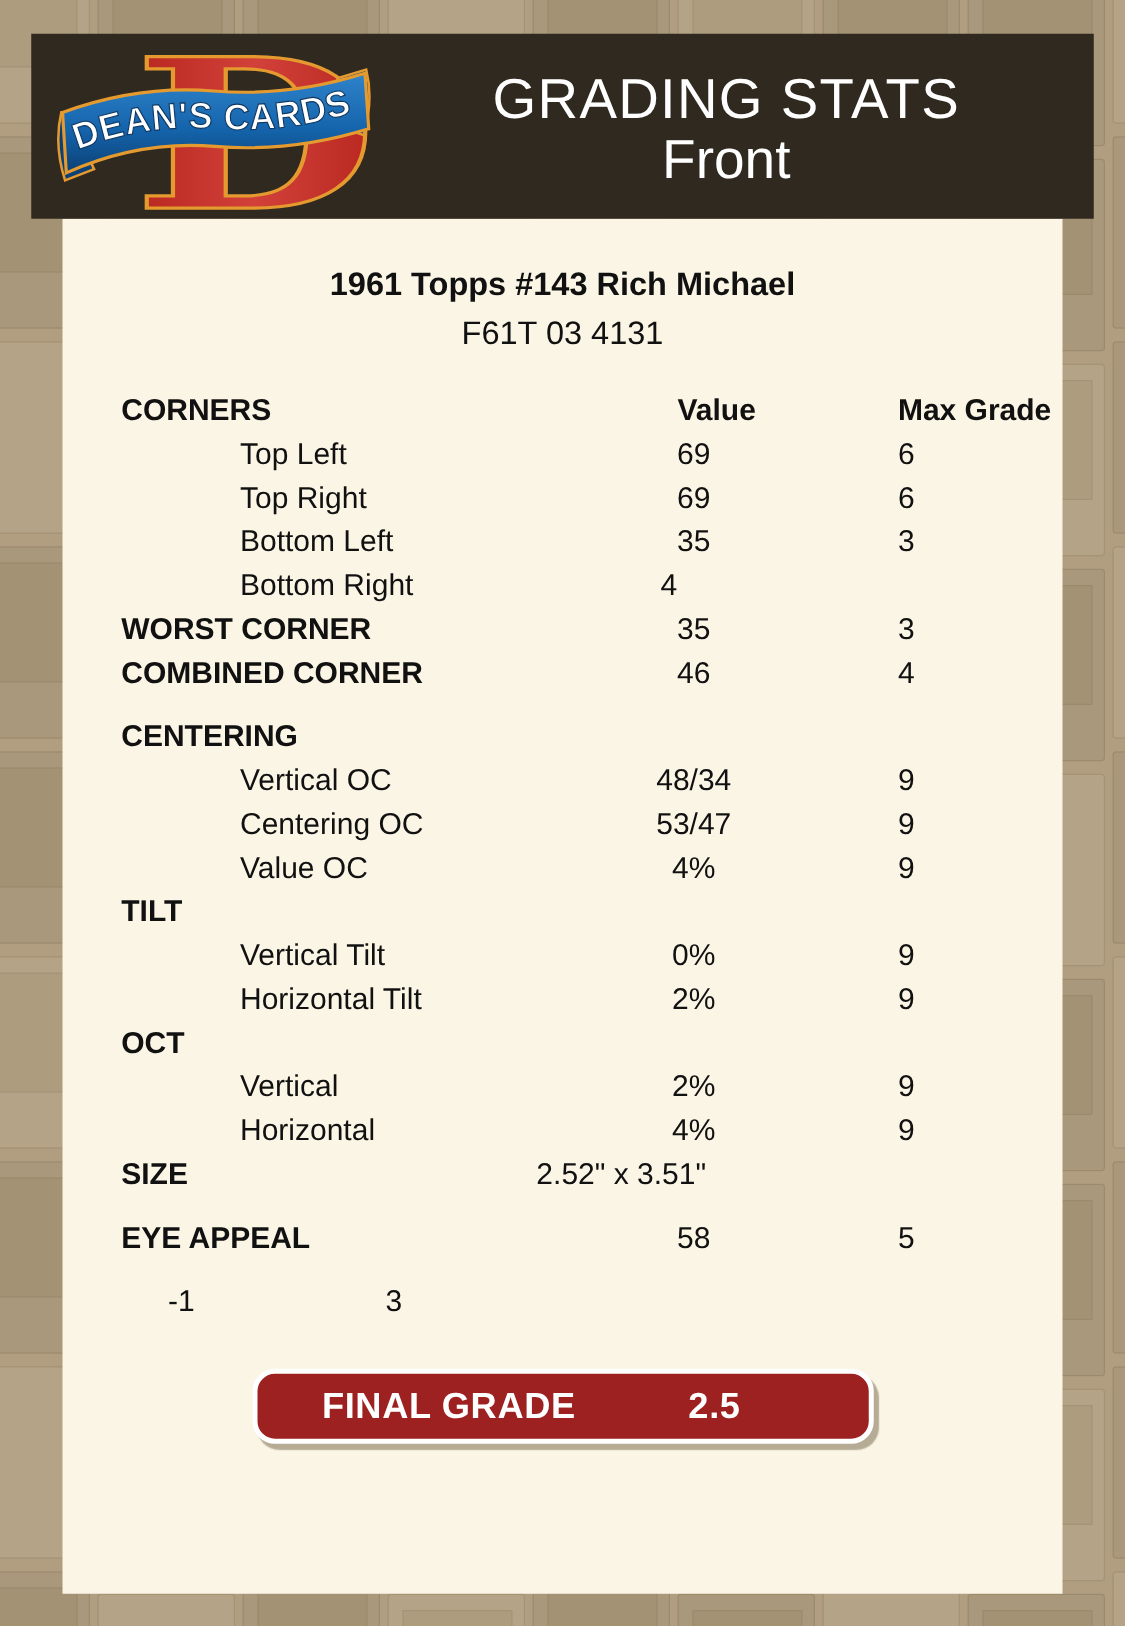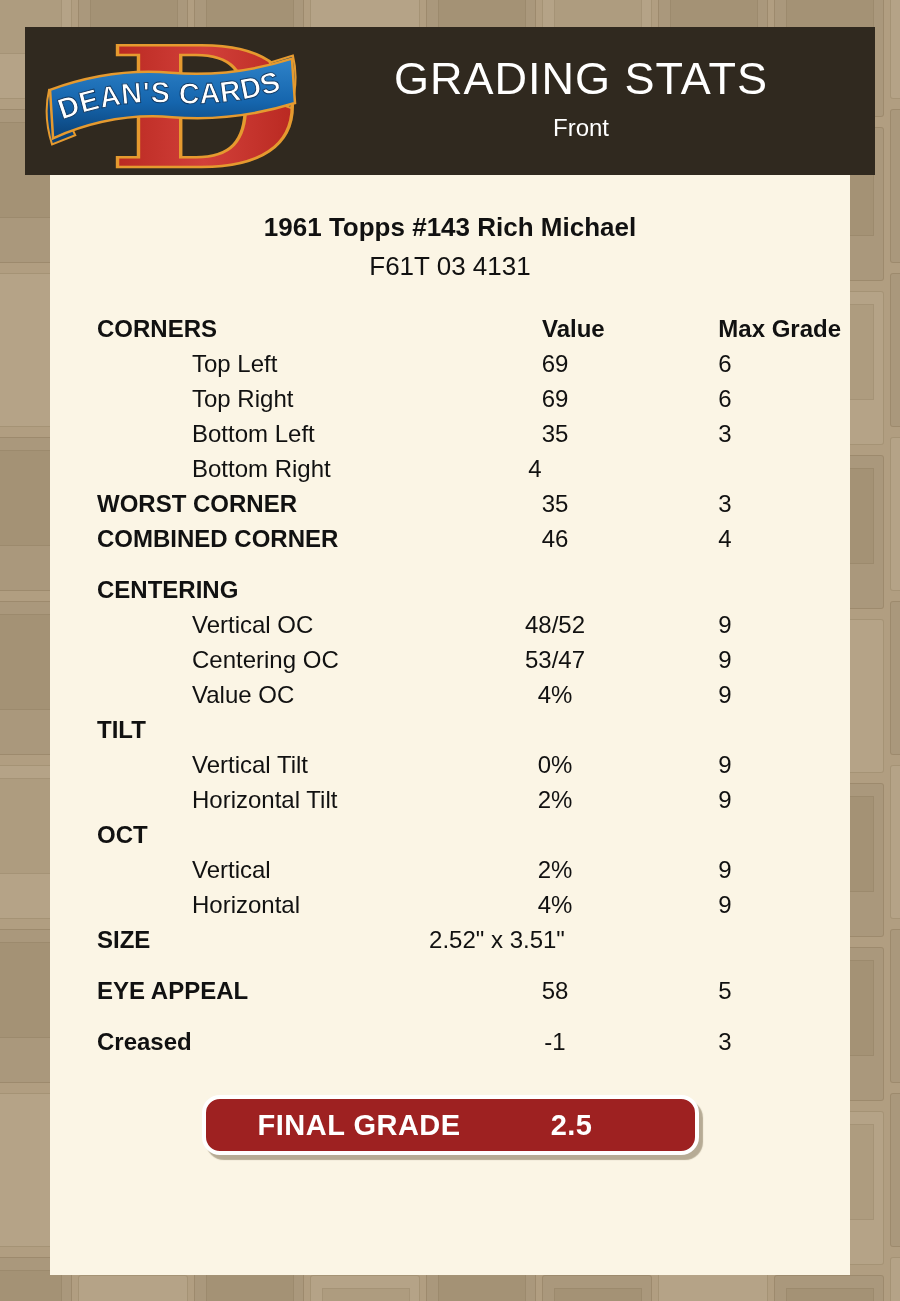--- a/index.html
+++ b/index.html
@@ -28,21 +28,21 @@
   
   .header-bar{
     position:absolute;left:25px;top:27px;width:850px;height:148px;
     background:#30291f;
     display:flex;align-items:center;
     z-index:3;
   }
   .logo{width:252px;height:142px;margin-left:20px;flex:0 0 auto;position:relative;top:-1px;}
   .header-titles{flex:1;text-align:center;color:#ffffff;padding-right:10px;}
   .header-title{font-size:45px;line-height:46px;letter-spacing:1px;}
-  .header-subtitle{font-size:24px;line-height:38px;margin-top:7px;}
+  .header-subtitle{font-size:44px;line-height:38px;margin-top:7px;}
   
   .content{
     position:absolute;left:50px;top:175px;width:800px;height:1100px;
     background:#fbf5e5;
     box-sizing:border-box;padding-top:33px;
     z-index:2;
     color:#111;
   }
   .card-title{font-size:26px;font-weight:bold;text-align:center;line-height:38px;}
   .card-code{font-size:26px;text-align:center;line-height:40px;}
@@ -348,21 +348,21 @@
           <div class="c-value">46</div>
           <div class="c-max">4</div>
         </div>
         <div class="trow gap">
           <div class="c-label b">CENTERING</div>
           <div class="c-value"></div>
           <div class="c-max"></div>
         </div>
         <div class="trow">
           <div class="c-label ind">Vertical OC</div>
-          <div class="c-value">48/52</div>
+          <div class="c-value">48/34</div>
           <div class="c-max">9</div>
         </div>
         <div class="trow">
           <div class="c-label ind">Centering OC</div>
           <div class="c-value">53/47</div>
           <div class="c-max">9</div>
         </div>
         <div class="trow">
           <div class="c-label ind">Value OC</div>
           <div class="c-value">4%</div>
@@ -402,21 +402,20 @@
           <div class="c-label b">SIZE</div>
           <div class="c-value size-val">2.52" x 3.51"</div>
           <div class="c-max"></div>
         </div>
         <div class="trow gap">
           <div class="c-label b">EYE APPEAL</div>
           <div class="c-value">58</div>
           <div class="c-max">5</div>
         </div>
         <div class="trow gap">
-          <div class="c-label b">Creased</div>
           <div class="c-value">-1</div>
           <div class="c-max">3</div>
         </div>
       </div>
 
     <div class="final-grade">
       <span class="fg-label">FINAL GRADE</span>
       <span class="fg-value">2.5</span>
     </div>
   </div>

